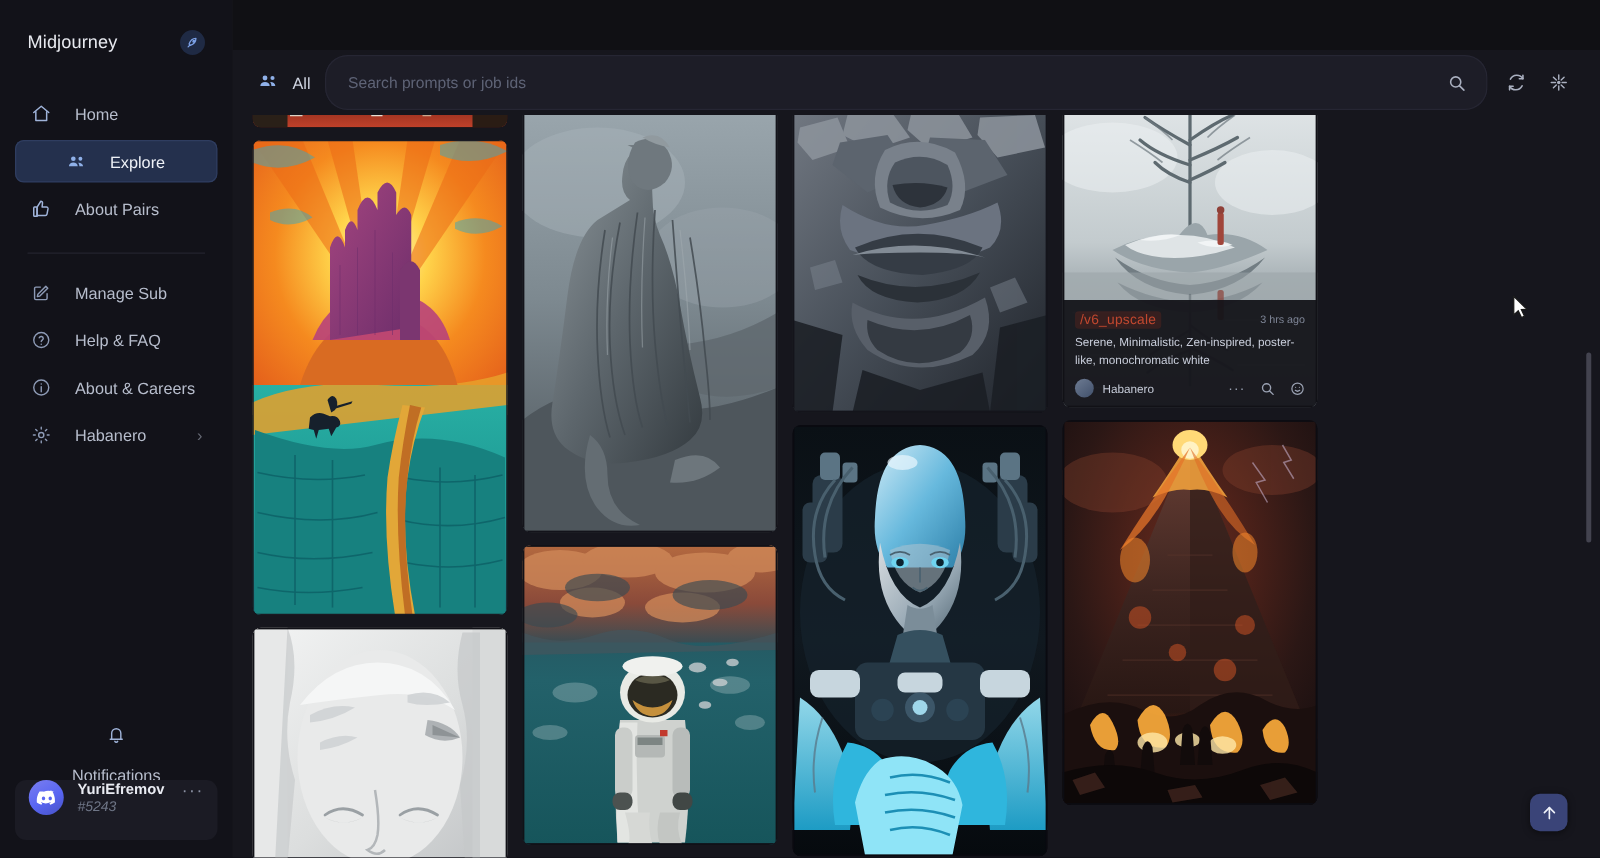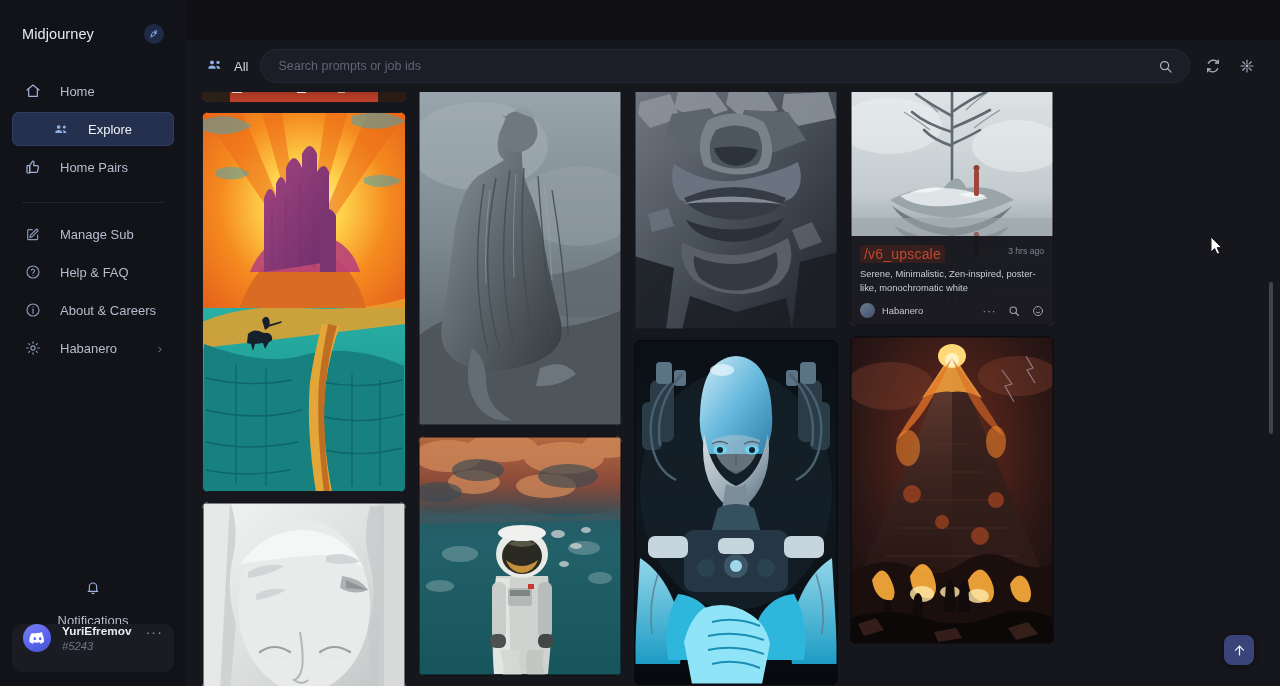--- a/index.html
+++ b/index.html
@@ -69,21 +69,21 @@
   .main { position:relative; flex:1 1 auto; height:686px; background:#16161d; overflow:hidden; }
   .topstrip { position:absolute; top:0; left:0; right:0; height:40px; background:#101014; z-index: 30;}
 
   .topbar {
     position:absolute; top:40px; left:0; right:0; height:52px;
     display:flex; align-items:center; gap: 12px;
     padding: 0 22px 0 16px; z-index: 25; background:#16161d;
   }
   .filter-btn { display:flex; align-items:center; gap:10px; color:#cfd4e0; font-size:13px; cursor:pointer; padding-left:4px;}
   .search-wrap {
-    flex:1 1 auto; height: 34px; background:#1d1d27; border-radius: 18px;
+    flex:1 1 auto; height: 44px; background:#1d1d27; border-radius: 18px;
     display:flex; align-items:center; padding: 0 14px 0 18px; gap: 10px;
     box-shadow: inset 0 0 0 1px #262633;
   }
   .search-input {
     flex:1 1 auto; background:transparent; border:none; outline:none;
     color:#d4d8e2; font-size:12.5px; font-family:"Liberation Sans", sans-serif;
   }
   .search-input::placeholder { color:#5e6376; }
   .topbar-icon { width:22px; height:22px; display:flex; align-items:center; justify-content:center; cursor:pointer; flex:0 0 22px; }
 
@@ -99,21 +99,21 @@
     background:#0d0d12; cursor:pointer;
   }
 
   
   .overlay {
     position:absolute; left:0; right:0; bottom:0;
     background: rgba(17,17,23,.93);
     padding: 9px 10px 8px 10px;
   }
   .ov-top { display:flex; align-items:flex-start; justify-content:space-between; gap:6px; }
-  .ov-tag { color:#c2482f; font-size:14px; letter-spacing:.2px; background:rgba(120,40,25,.30); padding:1px 4px; border-radius:3px;}
+  .ov-tag { color:#c2482f; font-size:11px; letter-spacing:.2px; background:rgba(120,40,25,.30); padding:1px 4px; border-radius:3px;}
   .ov-time { color:#7e8596; font-size:8.6px; white-space:nowrap; padding-top:1px;}
   .ov-prompt { color:#c9cedb; font-size:9.4px; line-height:1.42; margin-top:4px; }
   .ov-foot { display:flex; align-items:center; gap:7px; margin-top:9px; }
   .ov-avatar {
     width:15px;height:15px;border-radius:50%;flex:0 0 15px;
     background: linear-gradient(140deg,#6d7b92,#41506b);
   }
   .ov-author { color:#c6cbd8; font-size:9.4px; }
   .ov-actions { margin-left:auto; display:flex; align-items:center; gap:11px; color:#9aa1b2; }
   .ov-act { width:13px; height:13px; display:flex; align-items:center; justify-content:center; cursor:pointer;}
@@ -173,21 +173,21 @@
         <span class="lbl">Explore</span>
       </div>
 
       <div class="nav-item">
         <span class="ico">
           <svg width="16" height="16" viewBox="0 0 24 24" fill="none" stroke="#9fb3d9" stroke-width="1.8" stroke-linecap="round" stroke-linejoin="round">
             <path d="M7 21V10l4.5-7c1.4 0 2.2 1 2 2.3L13 10h5.3c1.2 0 2 1 1.8 2.2l-1.2 6.2c-.2 1-1 1.6-2 1.6H7z"></path>
             <rect x="3" y="10" width="4" height="11" rx="1"></rect>
           </svg>
         </span>
-        <span class="lbl">Home Pairs</span>
+        <span class="lbl">About Pairs</span>
       </div>
     </nav>
 
     <div class="nav-divider"></div>
 
     <nav class="nav-group" style="margin-top:0">
       <div class="nav-item">
         <span class="ico">
           <svg width="16" height="16" viewBox="0 0 24 24" fill="none" stroke="#8d9ab5" stroke-width="1.7" stroke-linecap="round" stroke-linejoin="round">
             <path d="M19.5 4.5l-9.5 9.5-.7 3 3-.7 9.5-9.5z" transform="translate(-2,0)"></path>

